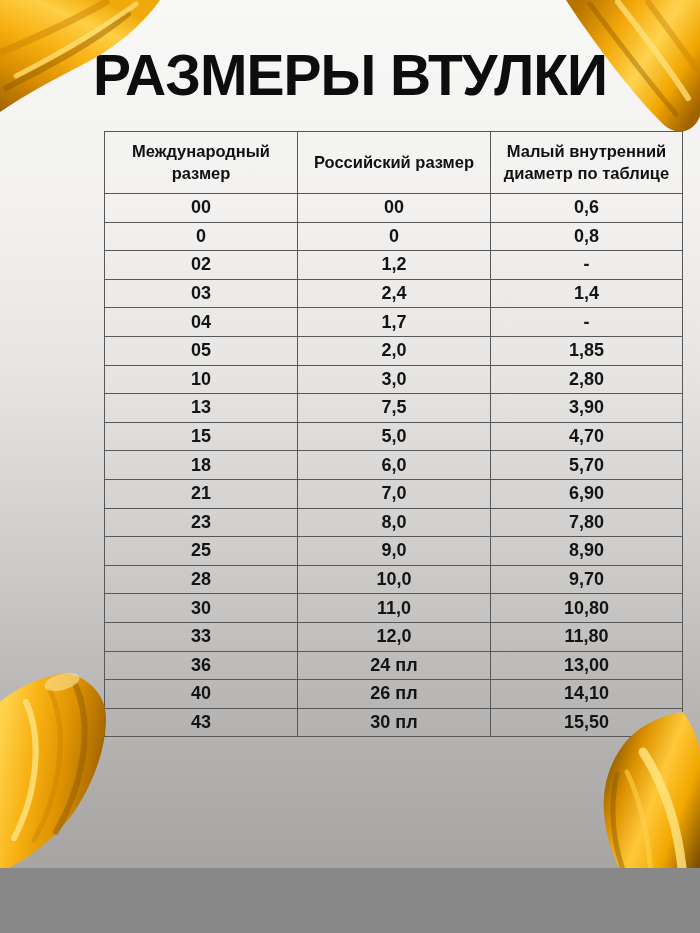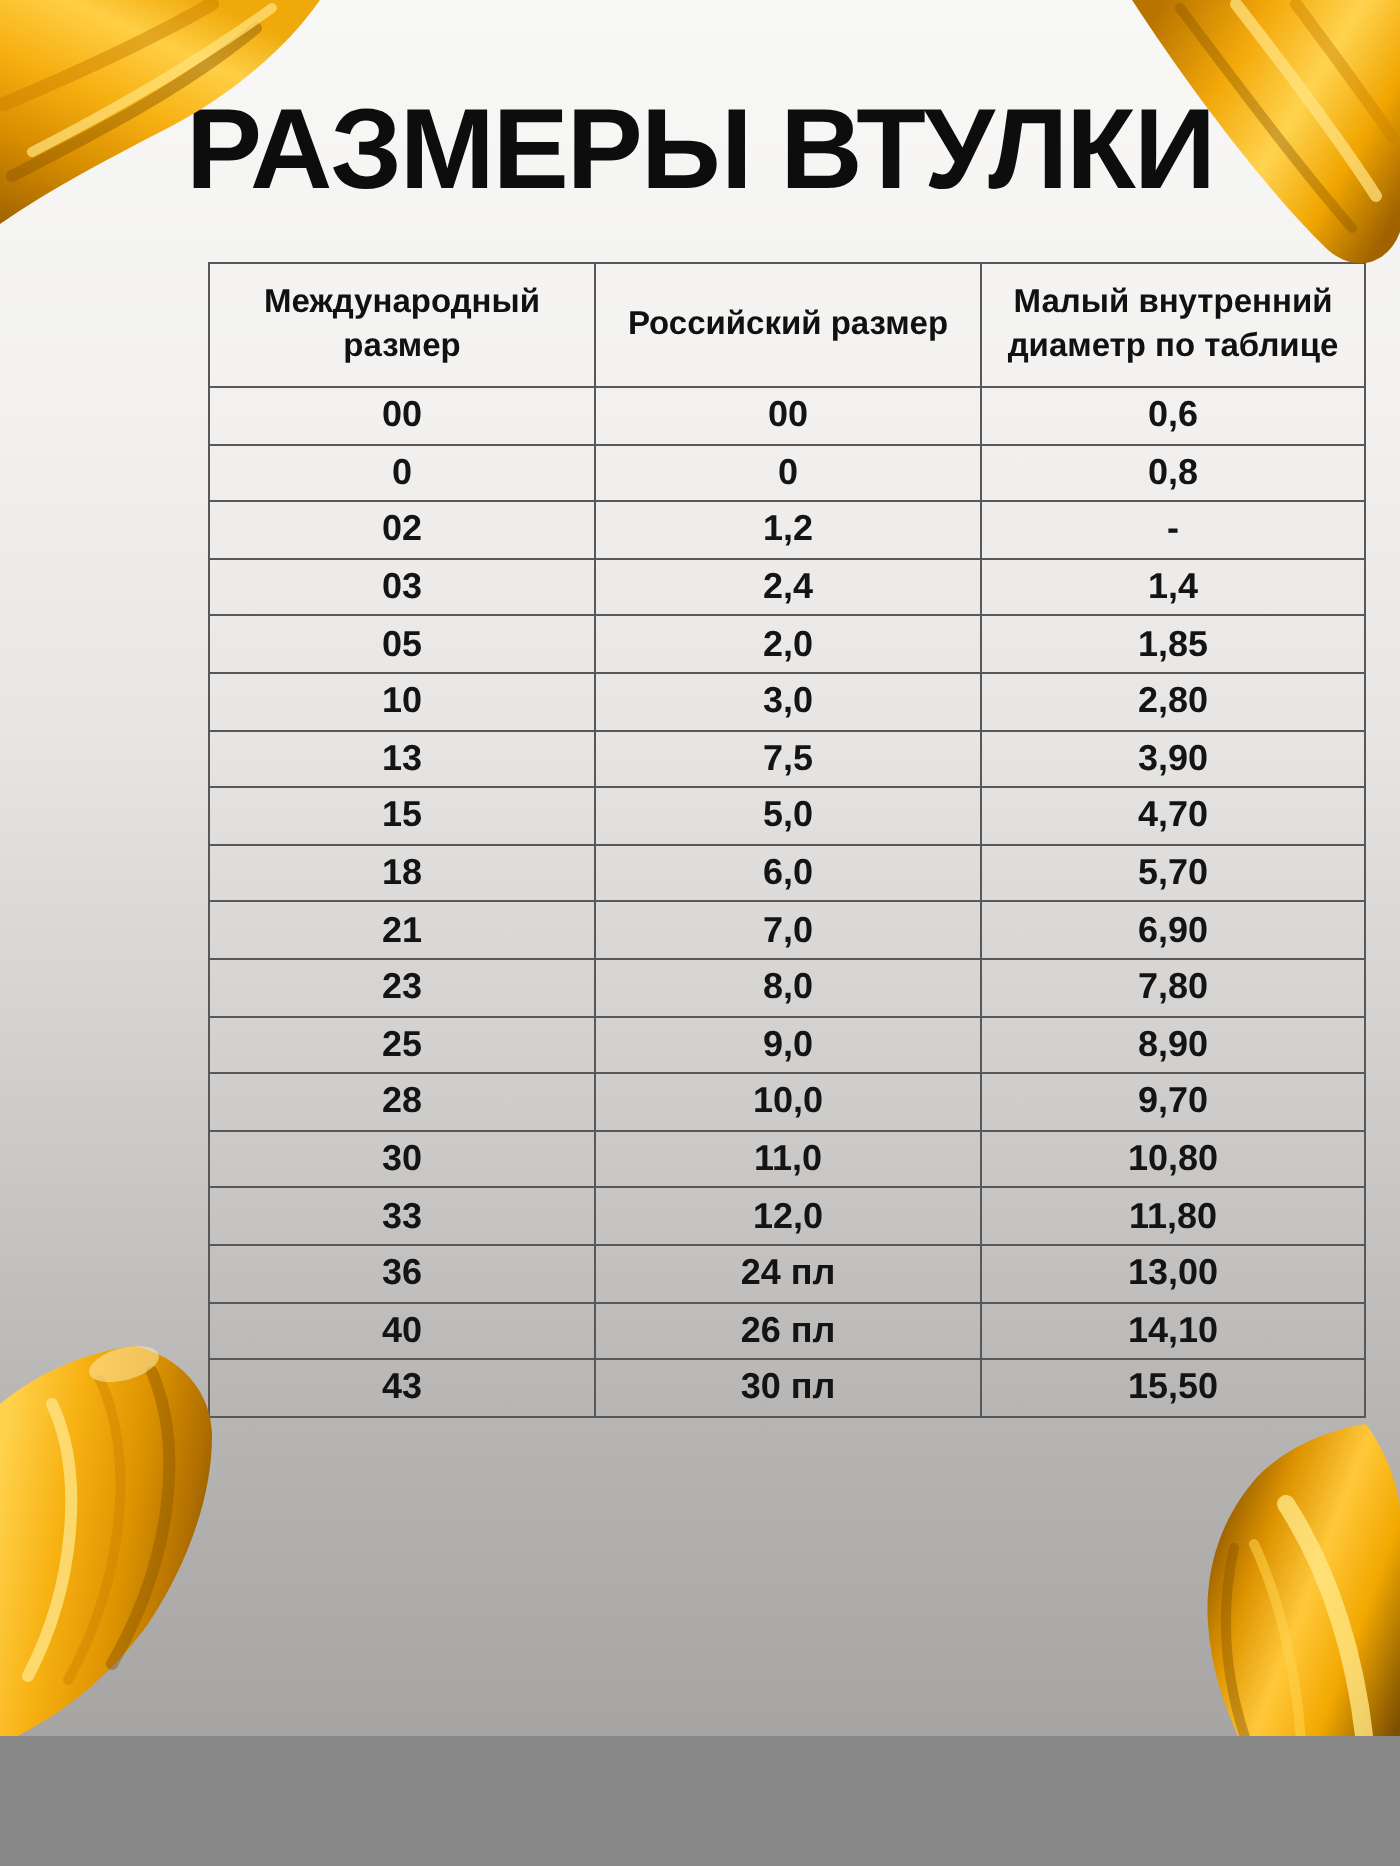--- a/index.html
+++ b/index.html
@@ -153,20 +153,25 @@
           <td>02</td>
           <td>1,2</td>
           <td>-</td>
         </tr>
         <tr>
           <td>03</td>
           <td>2,4</td>
           <td>1,4</td>
         </tr>
         <tr>
+          <td>04</td>
+          <td>1,7</td>
+          <td>-</td>
+        </tr>
+        <tr>
           <td>05</td>
           <td>2,0</td>
           <td>1,85</td>
         </tr>
         <tr>
           <td>10</td>
           <td>3,0</td>
           <td>2,80</td>
         </tr>
         <tr>

